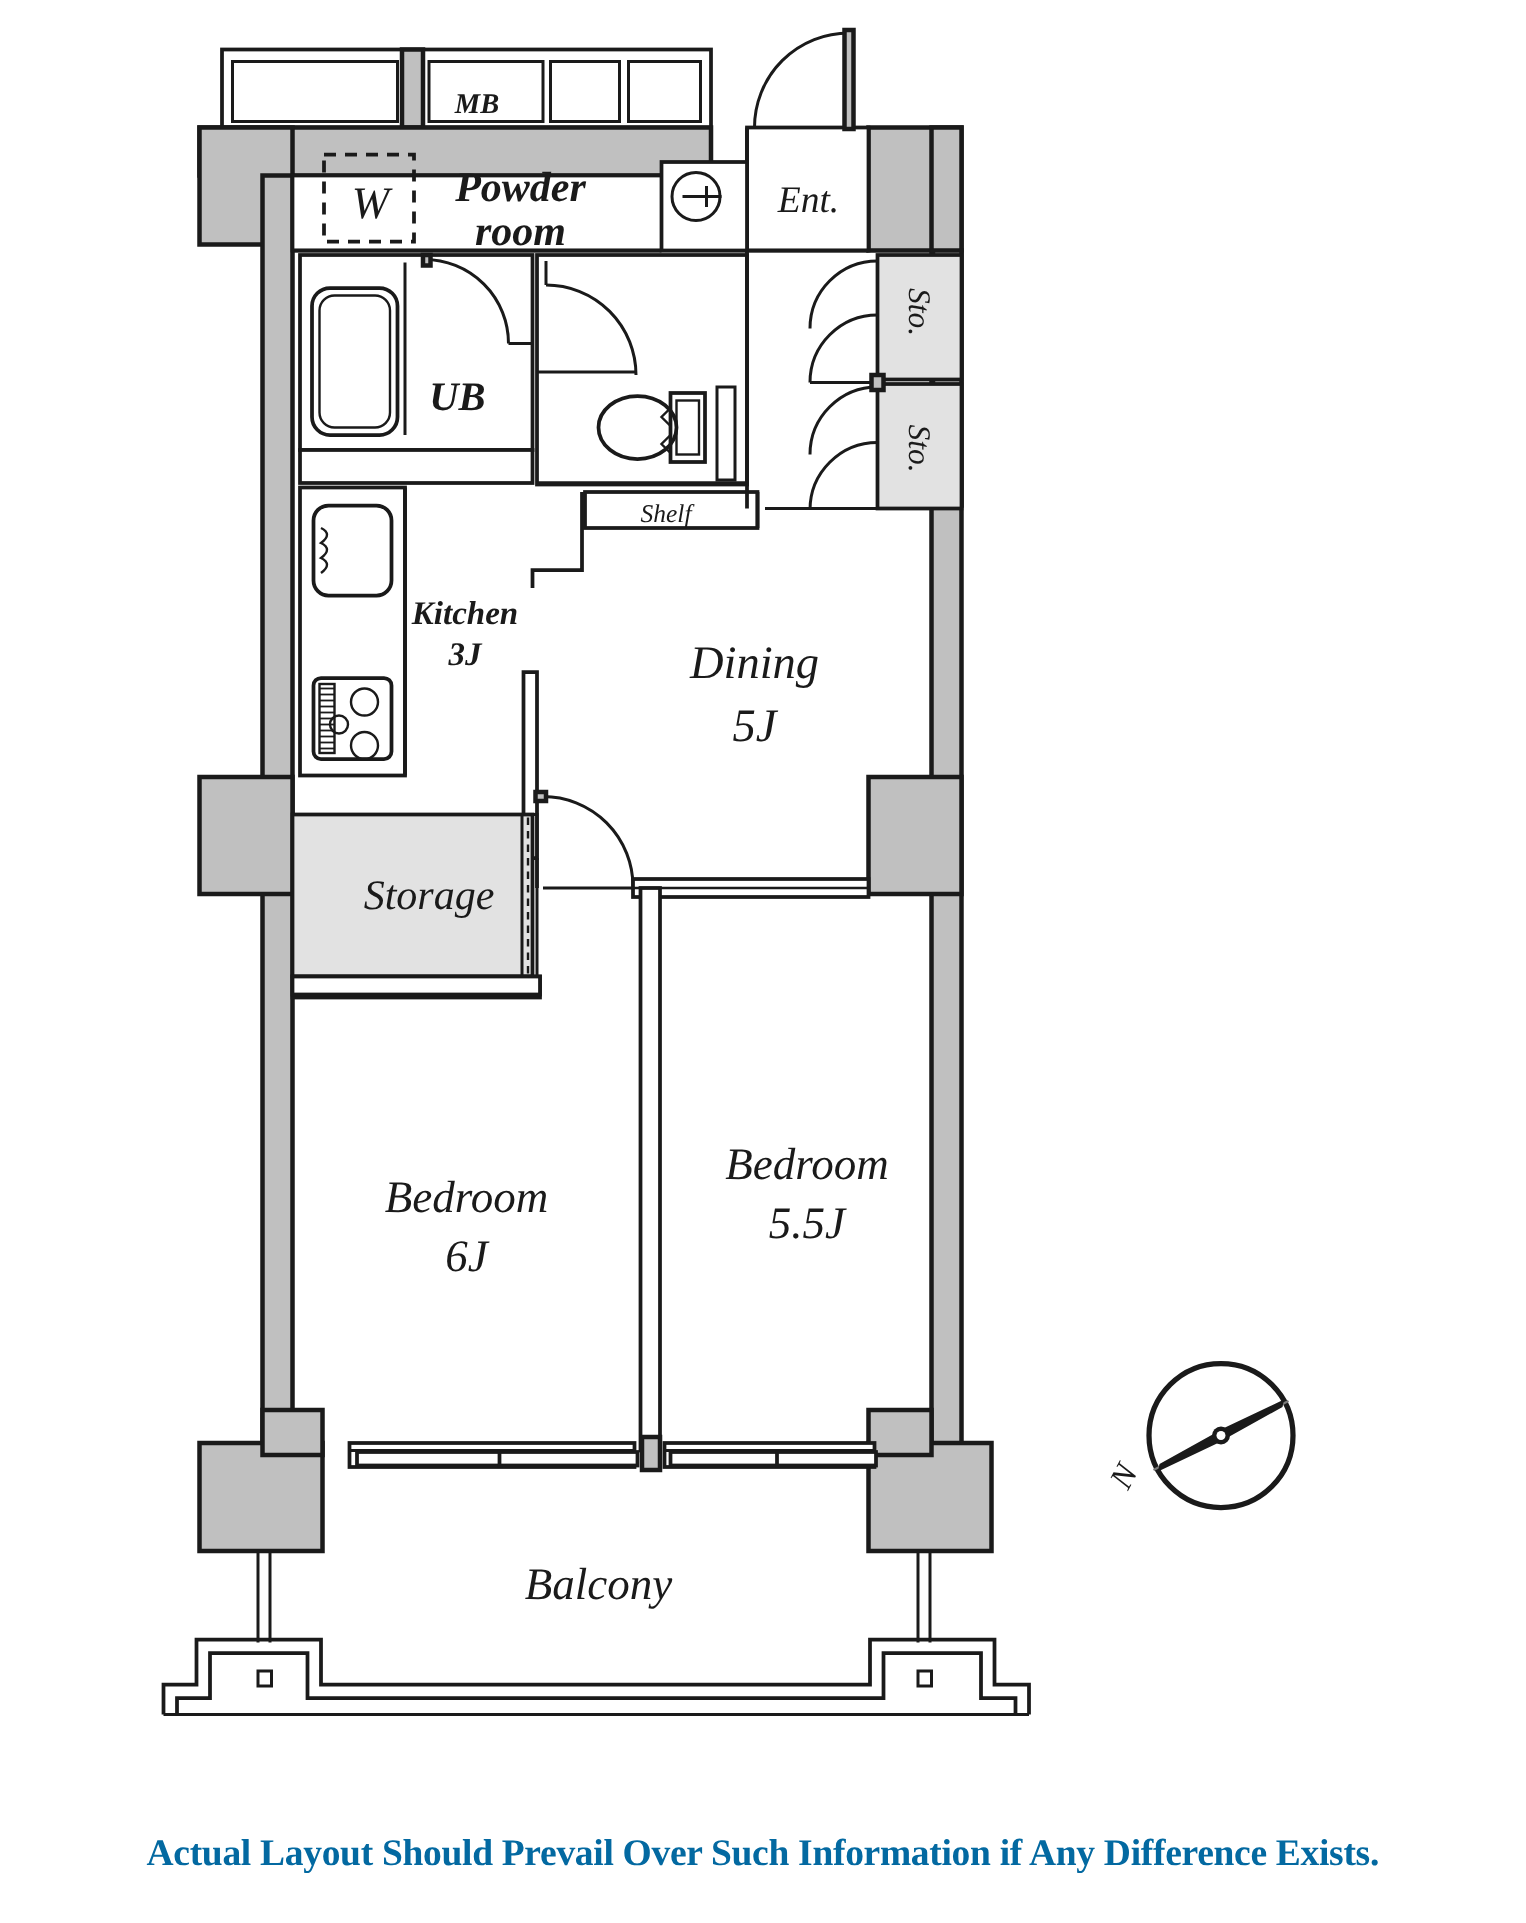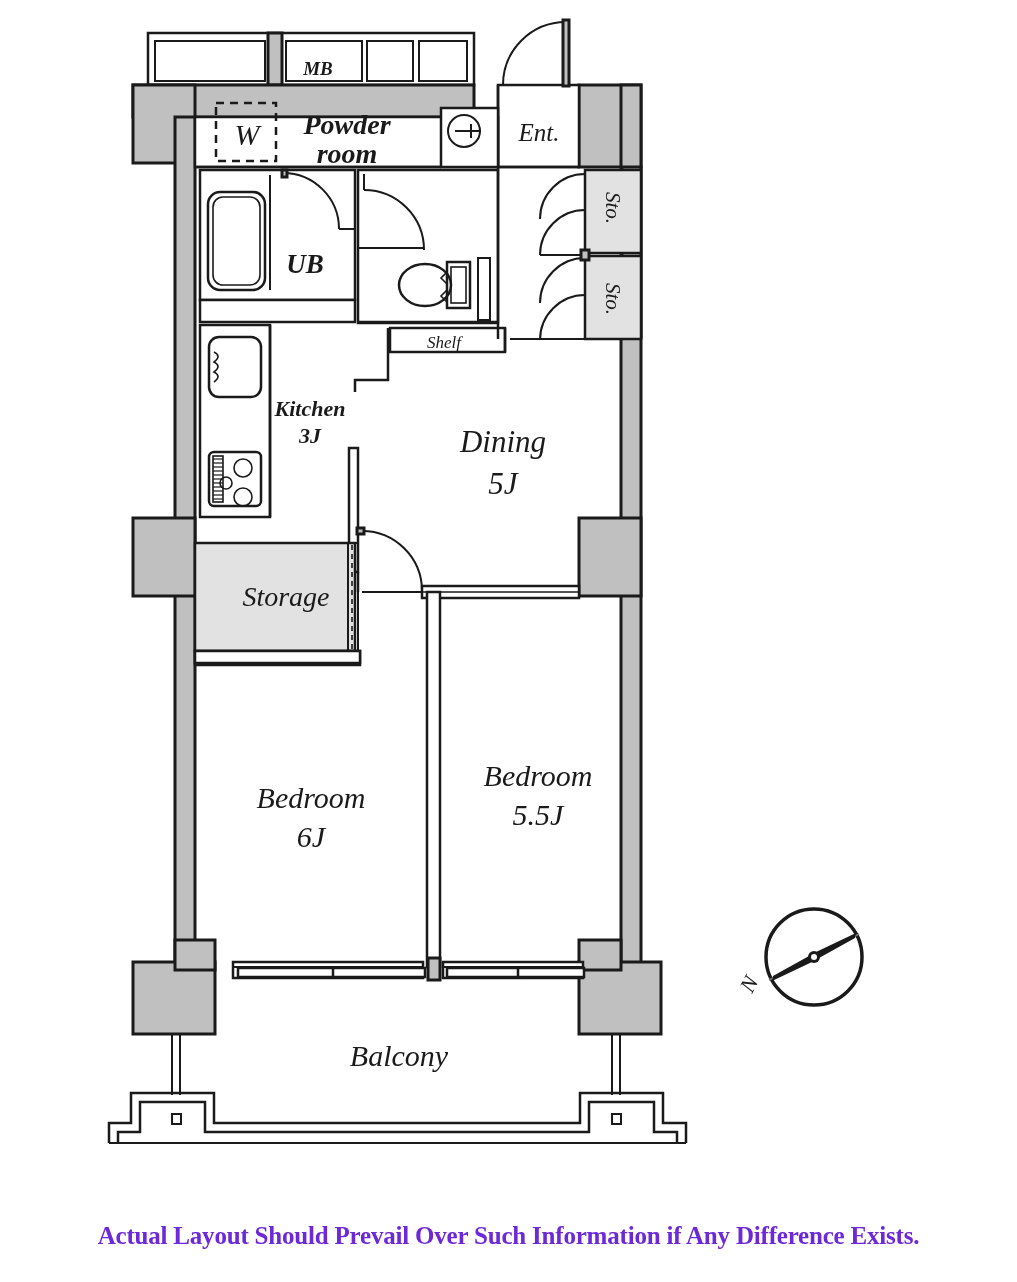--- a/index.html
+++ b/index.html
@@ -27,21 +27,21 @@
   }
   .caption {
     position: absolute;
     left: 0;
     top: 1222px;
     width: 1017px;
     text-align: center;
     font-family: "Liberation Serif", serif;
     font-weight: bold;
     font-size: 25px;
-    color: #6d28d9;
+    color: #0369a1;
     letter-spacing: -0.2px;
   }
   text {
     font-family: "Liberation Serif", serif;
     fill: #1a1a1a;
   }
   .rm-label {
     font-style: italic;
     text-anchor: middle;
   }

